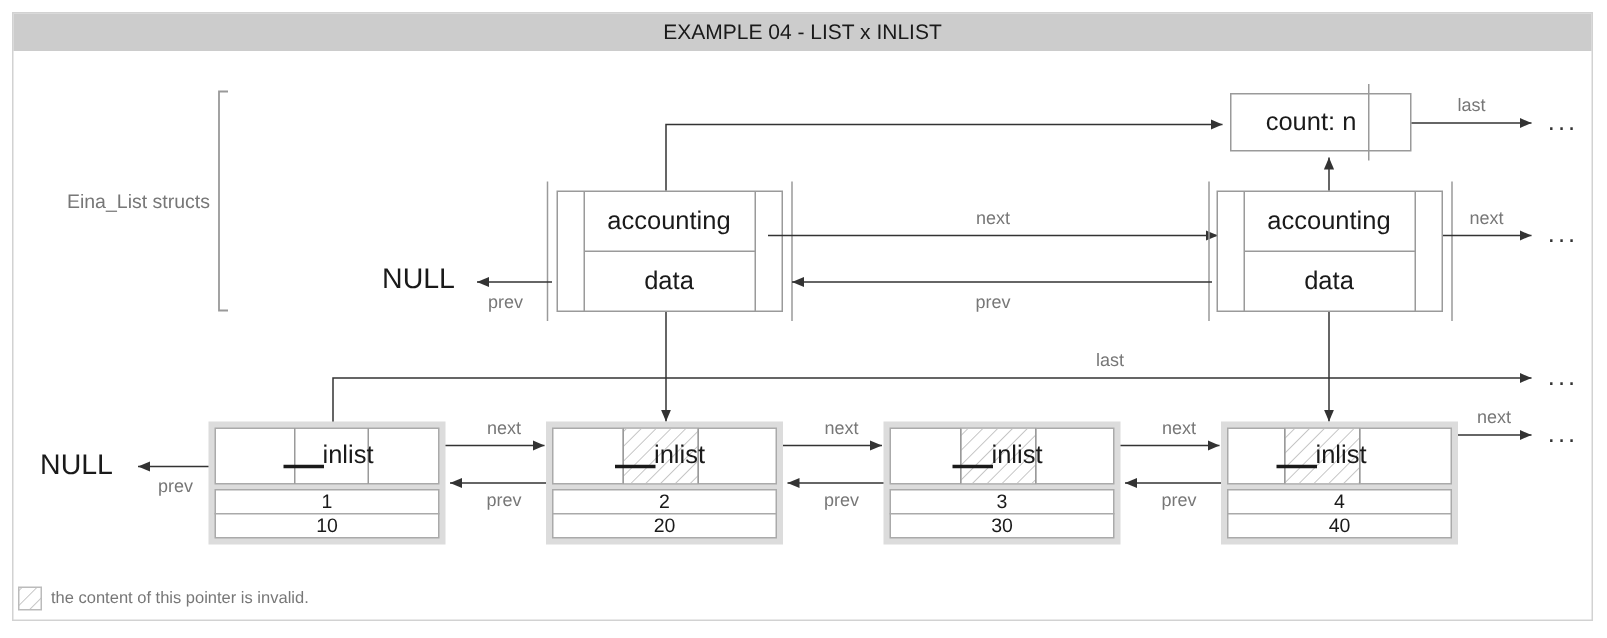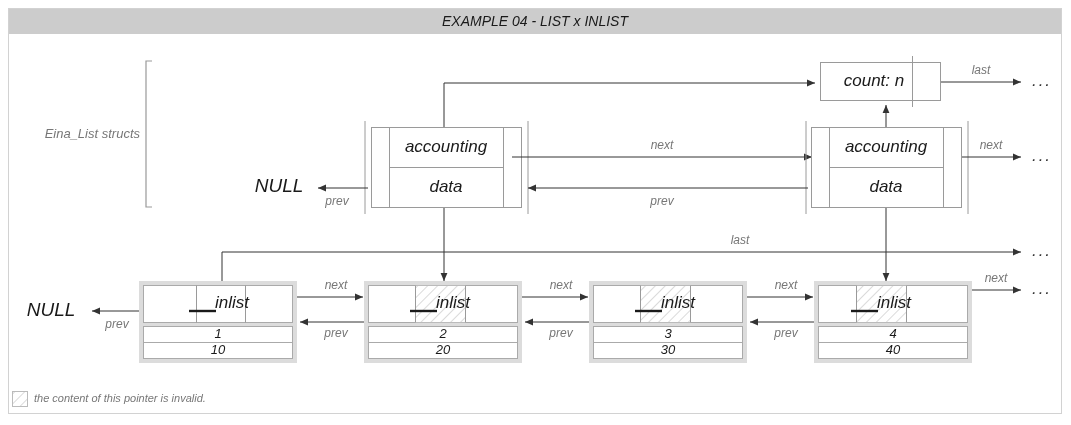--- a/index.html
+++ b/index.html
@@ -1,17 +1,17 @@
 <!DOCTYPE html>
 <html><head>
 <meta charset="utf-8">
 <style>
   html,body{margin:0;padding:0;background:#fff;}
   body{width:1071px;height:425px;font-family:"Liberation Sans",sans-serif;overflow:hidden;}
-  #stage{position:relative;width:1071px;height:425px;font-style:italic;}
+  #stage{position:relative;width:1071px;height:425px;}
   svg{display:block;}
   .frame-outer{fill:#ffffff;stroke:#d2d2d2;stroke-width:1;}
   .titlebar{fill:#cccccc;}
   .title-text{font-size:14px;fill:#1a1a1a;text-anchor:middle;dominant-baseline:middle;}
   .boxline{fill:#ffffff;stroke:#9a9a9a;stroke-width:1;}
   .divline{stroke:#9a9a9a;stroke-width:1;fill:none;}
   .bigtext{font-size:17px;fill:#1a1a1a;text-anchor:middle;dominant-baseline:middle;}
   .nulltext{font-size:19px;fill:#1a1a1a;text-anchor:middle;dominant-baseline:middle;}
   .valtext{font-size:13px;fill:#1a1a1a;text-anchor:middle;dominant-baseline:middle;}
   .lbl{font-size:12px;fill:#777777;text-anchor:middle;dominant-baseline:middle;}

